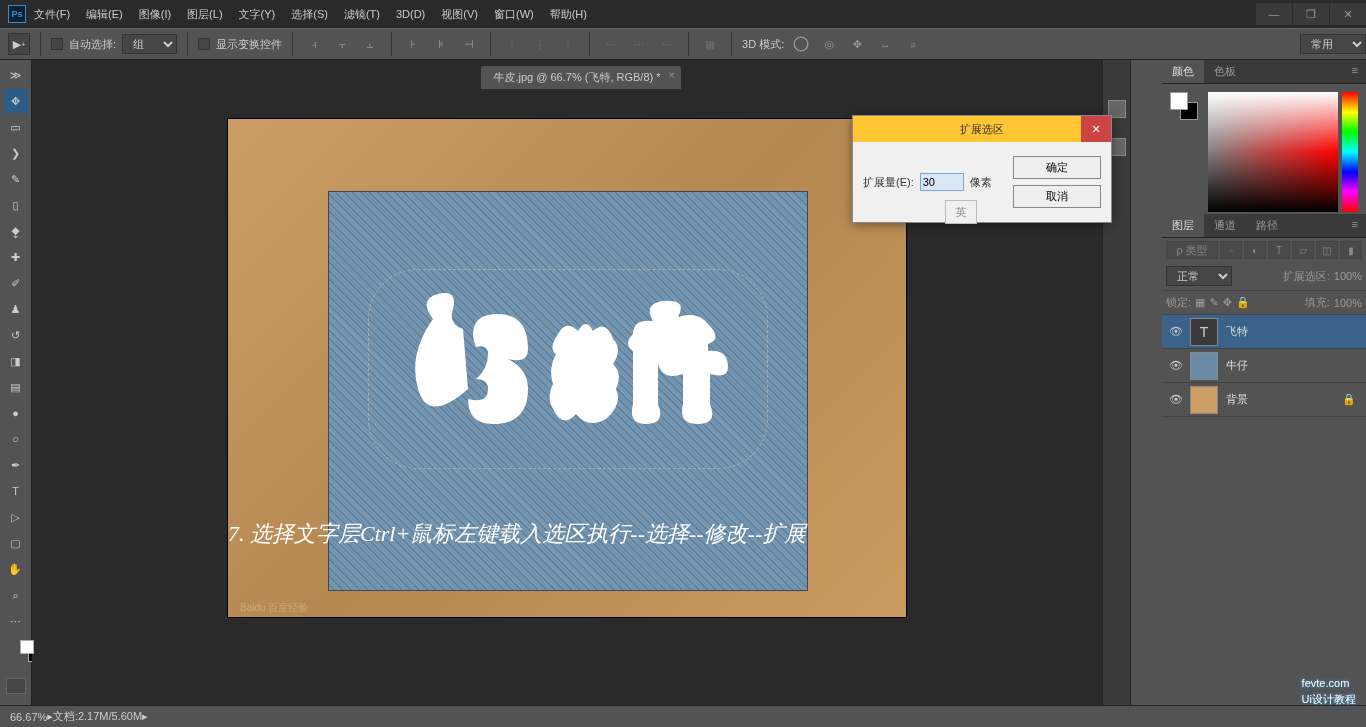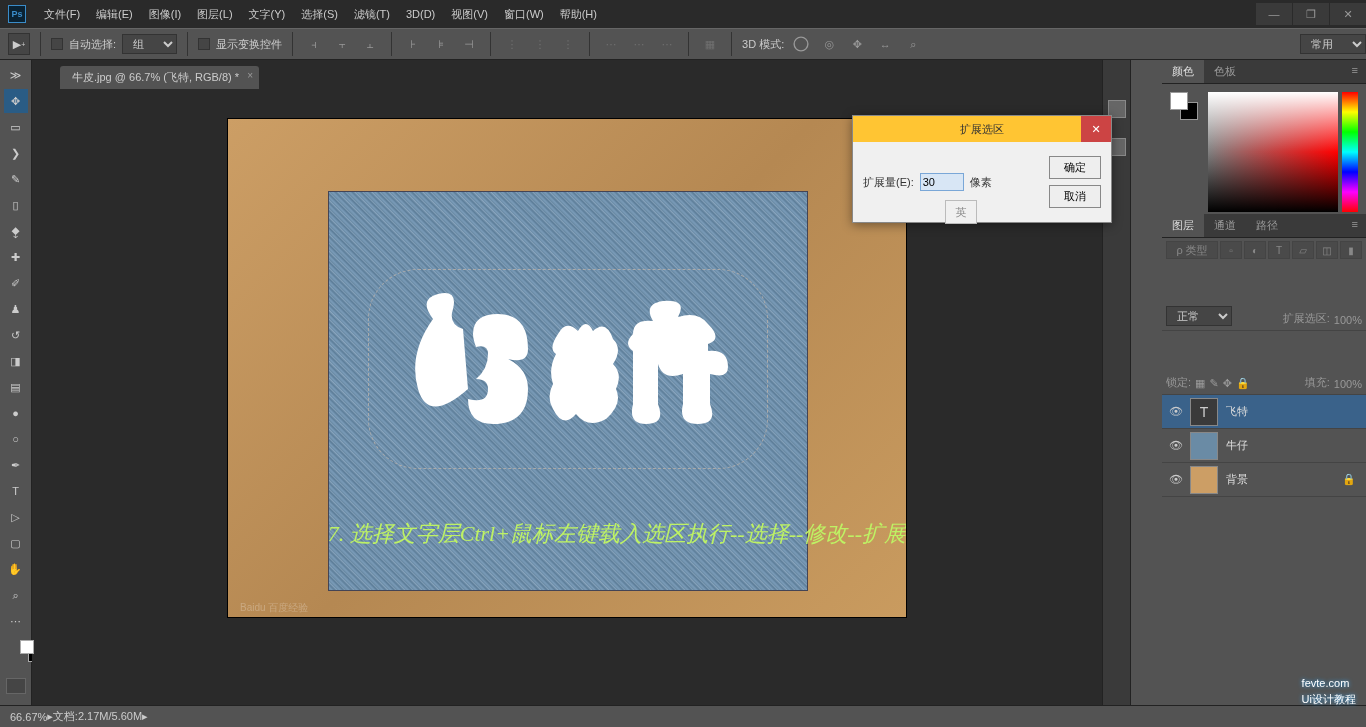--- a/index.html
+++ b/index.html
@@ -1,83 +1,83 @@
 <!DOCTYPE html>
 <html><head>
 <meta charset="utf-8">
 <style>
 * { margin: 0; padding: 0; box-sizing: border-box; font-family: "Microsoft YaHei", sans-serif; font-size: 11px; }
 body { background: #2a2a2a; width: 1366px; height: 727px; overflow: hidden; position: relative; }
 .titlebar { height: 28px; background: #2a2a2a; display: flex; align-items: center; padding-left: 8px; color: #ccc; }
-.titlebar .ps-logo { width: 18px; height: 18px; background: #0a2233; border: 1px solid #3a8cc9; display: flex; align-items: center; justify-content: center; font-size: 9px; font-weight: bold; color: #3a8cc9; margin-right: 10px; }
+.titlebar .ps-logo { width: 18px; height: 18px; background: #0a2233; border: 1px solid #3a8cc9; display: flex; align-items: center; justify-content: center; font-size: 9px; font-weight: bold; color: #3a8cc9; margin-right: 0; }
 .titlebar .menu-item { padding: 4px 8px; cursor: pointer; }
 .titlebar .spacer { flex: 1; }
 .win-controls { display: flex; height: 22px; }
 .win-controls div { width: 36px; display: flex; align-items: center; justify-content: center; color: #999; background: #3a3a3a; margin-left: 1px; cursor: pointer; }
 .options-bar { height: 32px; background: #535353; border-top: 1px solid #666; border-bottom: 1px solid #222; display: flex; align-items: center; padding-left: 8px; color: #ccc; gap: 6px; }
 .opt-btn { width: 22px; height: 22px; border: 1px solid #333; background: #454545; display: flex; align-items: center; justify-content: center; cursor: pointer; }
 .opt-select { background: #454545; border: 1px solid #333; color: #ccc; padding: 1px 16px 1px 6px; height: 20px; }
 .opt-check { width: 12px; height: 12px; border: 1px solid #333; background: #454545; }
 .opt-divider { width: 1px; height: 24px; background: #333; margin: 0 4px; }
 .opt-icon { width: 22px; height: 22px; display: flex; align-items: center; justify-content: center; color: #999; }
 .main-area { display: flex; height: calc(727px - 28px - 32px - 22px); }
 .toolbar { width: 32px; background: #535353; border-right: 1px solid #222; display: flex; flex-direction: column; align-items: center; padding-top: 2px; }
 .tool { width: 24px; height: 24px; margin: 1px; display: flex; align-items: center; justify-content: center; color: #ccc; cursor: pointer; position: relative; }
 .tool.active { background: #2a5c85; }
 .fgbg { position: relative; height: 32px; margin-top: 6px; }
 .fg { position: absolute; width: 14px; height: 14px; border: 1px solid #aaa; background: #fff; top: 0; left: 4px; z-index: 2; }
 .bg { position: absolute; width: 14px; height: 14px; border: 1px solid #aaa; background: #000; top: 8px; left: 12px; }
 .quickmask { width: 20px; height: 16px; border: 1px solid #666; background: #454545; margin: 6px auto; }
-.tabbar { height: 28px; background: #2a2a2a; padding-left: 28px; display: flex; align-items: flex-end; }
+.tabbar { height: 28px; background: #2a2a2a; padding-left: 28px; display: flex; align-items: flex-end; justify-content: center; }
 .doctab { background: #535353; padding: 4px 20px 4px 12px; color: #ccc; border-top-left-radius: 3px; border-top-right-radius: 3px; margin-bottom: -1px; position: relative; }
 .doctab .closex { position: absolute; right: 6px; top: 4px; font-size: 10px; color: #999; cursor: pointer; }
 .canvas-area { flex: 1; background: #2a2a2a; display: flex; flex-direction: column; position: relative; }
 .canvas { margin: 30px auto 0; width: 680px; height: 500px; background: #8a6a47; position: relative; overflow: hidden; border: 1px solid #000; }
 .leather { position: absolute; inset: 0; background: linear-gradient(135deg,#cc9e65,#b58852,#c99b5f); }
 .denim { position: absolute; top: 72px; left: 100px; width: 480px; height: 400px; background: repeating-linear-gradient(45deg,#6a8ba5 0,#7a9bb8 2px,#5c7d98 4px,#89a5be 6px); border: 1px solid #445; }
 .text-blob { position: absolute; top: 170px; left: 170px; width: 350px; height: 170px; display: flex; align-items: center; justify-content: center; }
 .blob-shape { fill: #fff; }
 .sel-dash { position: absolute; top: 150px; left: 140px; width: 400px; height: 200px; border: 1px dashed #aaa; border-radius: 50px; }
-.red-caption { position: absolute; top: 400px; left: 0; width: 100%; text-align: right; color: #bef264; font-size: 22px; font-style: italic; font-family: KaiTi, serif; }
+.red-caption { position: absolute; top: 400px; left: 0; width: 100%; text-align: left; color: #ffffff; font-size: 22px; font-style: italic; font-family: KaiTi, serif; }
 .watermark { position: absolute; bottom: 2px; left: 12px; color: rgba(255,255,255,.25); font-size: 10px; }
 .watermark2 { position: absolute; bottom: 35px; right: 80px; color: rgba(110,160,200,.5); font-size: 11px; }
 .panels { width: 236px; background: #535353; border-left: 1px solid #222; display: flex; flex-direction: column; padding-left: 31px; }
 .dockstrip { width: 28px; background: #3a3a3a; border-left: 1px solid #222; display: flex; flex-direction: column; align-items: center; padding-top: 40px; gap: 20px; }
 .dockicon { width: 18px; height: 18px; background: #666; border: 1px solid #888; }
 .panel-header { display: flex; background: #3a3a3a; border-bottom: 1px solid #222; }
 .panel-tab { padding: 4px 10px; color: #999; cursor: pointer; }
 .panel-tab.active { background: #535353; color: #ddd; }
 .panel-menu { margin-left: auto; padding: 4px 8px; color: #999; }
 .color-panel { height: 130px; padding: 8px; display: flex; }
 .fgbg2 { position: relative; width: 32px; }
 .fg2 { position: absolute; width: 18px; height: 18px; background: #fff; border: 1px solid #999; top: 0; left: 0; z-index: 2; }
 .bg2 { position: absolute; width: 18px; height: 18px; background: #000; border: 1px solid #999; top: 10px; left: 10px; }
 .picker { flex: 1; height: 120px; background: linear-gradient(to bottom, rgba(255,255,255,1), rgba(255,255,255,0) 50%, rgba(0,0,0,0) 50%, rgba(0,0,0,1)), linear-gradient(to right, #808080, #ff0000); margin-left: 6px; }
 .hue { width: 16px; height: 120px; background: linear-gradient(#f00,#ff0,#0f0,#0ff,#00f,#f0f,#f00); margin-left: 4px; }
 .layers-panel { display: flex; flex-direction: column; }
-.layers-opts { padding: 4px; display: flex; align-items: flex-end; gap: 4px; color: #999; border-bottom: 1px solid #444; margin-top: 40px; }
+.layers-opts { padding: 4px; display: flex; align-items: center; gap: 4px; color: #999; border-bottom: 1px solid #444; }
 .filter-row { display: flex; gap: 2px; padding: 3px 4px; }
 .filter-row div { width: 22px; height: 18px; border: 1px solid #444; background: #4a4a4a; display: flex; align-items: center; justify-content: center; color: #888; font-size: 10px; }
 .layer-row { display: flex; align-items: center; height: 34px; border-bottom: 1px solid #444; cursor: pointer; }
 .layer-row.selected { background: #3a628a; }
 .eye { width: 28px; display: flex; justify-content: center; color: #ccc; }
 .thumb { width: 28px; height: 28px; border: 1px solid #888; margin-right: 8px; display: flex; align-items: center; justify-content: center; font-size: 14px; }
 .thumb.t-text { background: #3a3a3a; color: #ccc; }
 .thumb.t-denim { background: #6a8ba5; }
 .thumb.t-leather { background: #cc9e65; }
 .layer-name { color: #ddd; flex: 1; }
 .lock { color: #999; padding-right: 10px; }
 .statusbar { height: 22px; background: #535353; border-top: 1px solid #222; display: flex; align-items: center; padding: 0 10px; color: #ccc; }
 .dialog { position: absolute; top: 115px; left: 840px; width: 260px; background: #f0f0f0; border: 1px solid #888; box-shadow: 0 2px 10px rgba(0,0,0,.4); margin-left: 12px; }
 .dlg-title { height: 26px; background: #ffc533; color: #333; display: flex; align-items: center; justify-content: center; position: relative; }
 .dlg-close { position: absolute; right: 0; top: 0; width: 30px; height: 26px; background: #c44; color: #fff; display: flex; align-items: center; justify-content: center; cursor: pointer; }
 .dlg-body { padding: 14px 10px; display: flex; align-items: center; gap: 6px; color: #333; }
 .dlg-body input { width: 44px; border: 1px solid #7aa7d7; background: #d8e6f5; padding: 2px; text-align: left; }
 .dlg-btns { display: flex; flex-direction: column; gap: 6px; margin-left: auto; }
-.dlg-btns button { padding: 3px 14px; border: 1px solid #888; background: #eee; cursor: pointer; }
+.dlg-btns button { padding: 3px 32px; border: 1px solid #888; background: #eee; cursor: pointer; }
 .ime { position: absolute; top: 200px; left: 945px; width: 32px; height: 24px; border: 1px solid #bbb; background: #f0f0f0; color: #888; display: flex; align-items: center; justify-content: center; }
 .corner-logo { position: absolute; bottom: 20px; right: 10px; color: #fff; font-size: 14px; font-weight: normal; text-shadow: 0 0 4px #3af; }
 </style>
 </head>
 <body>
 
 <div class="titlebar">
   <div class="ps-logo">Ps</div>
   <div class="menu-item">文件(F)</div>
   <div class="menu-item">编辑(E)</div>

